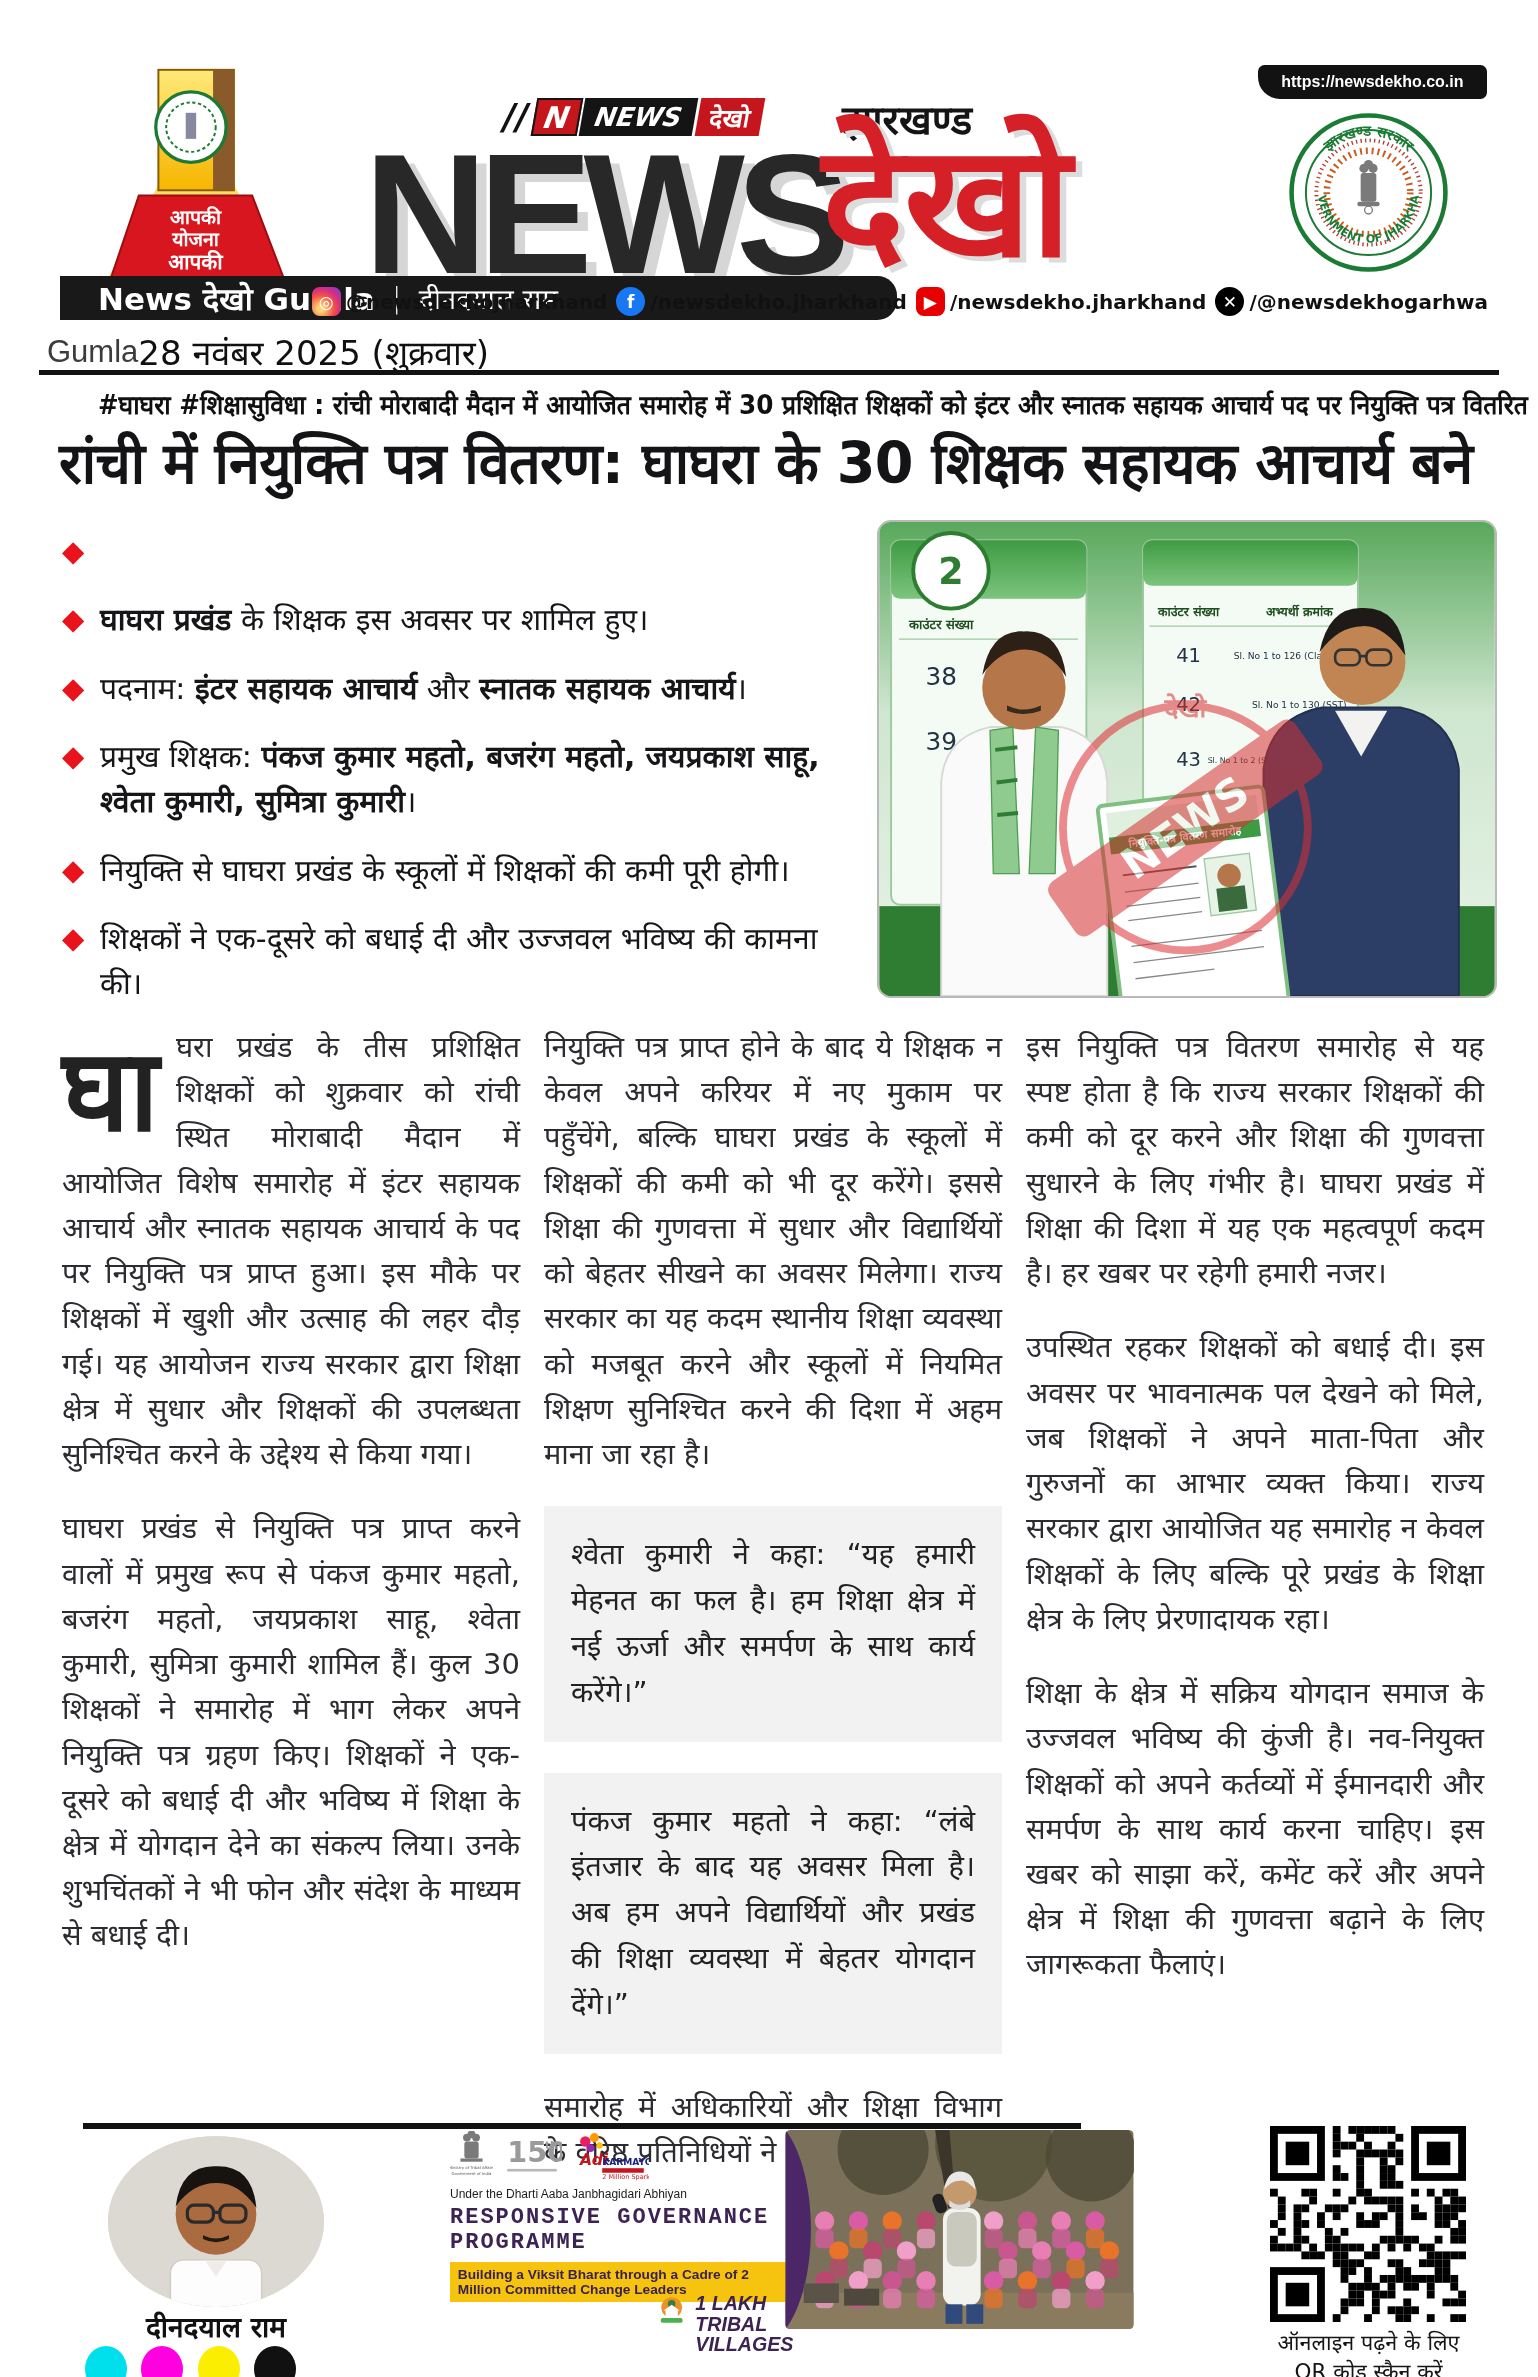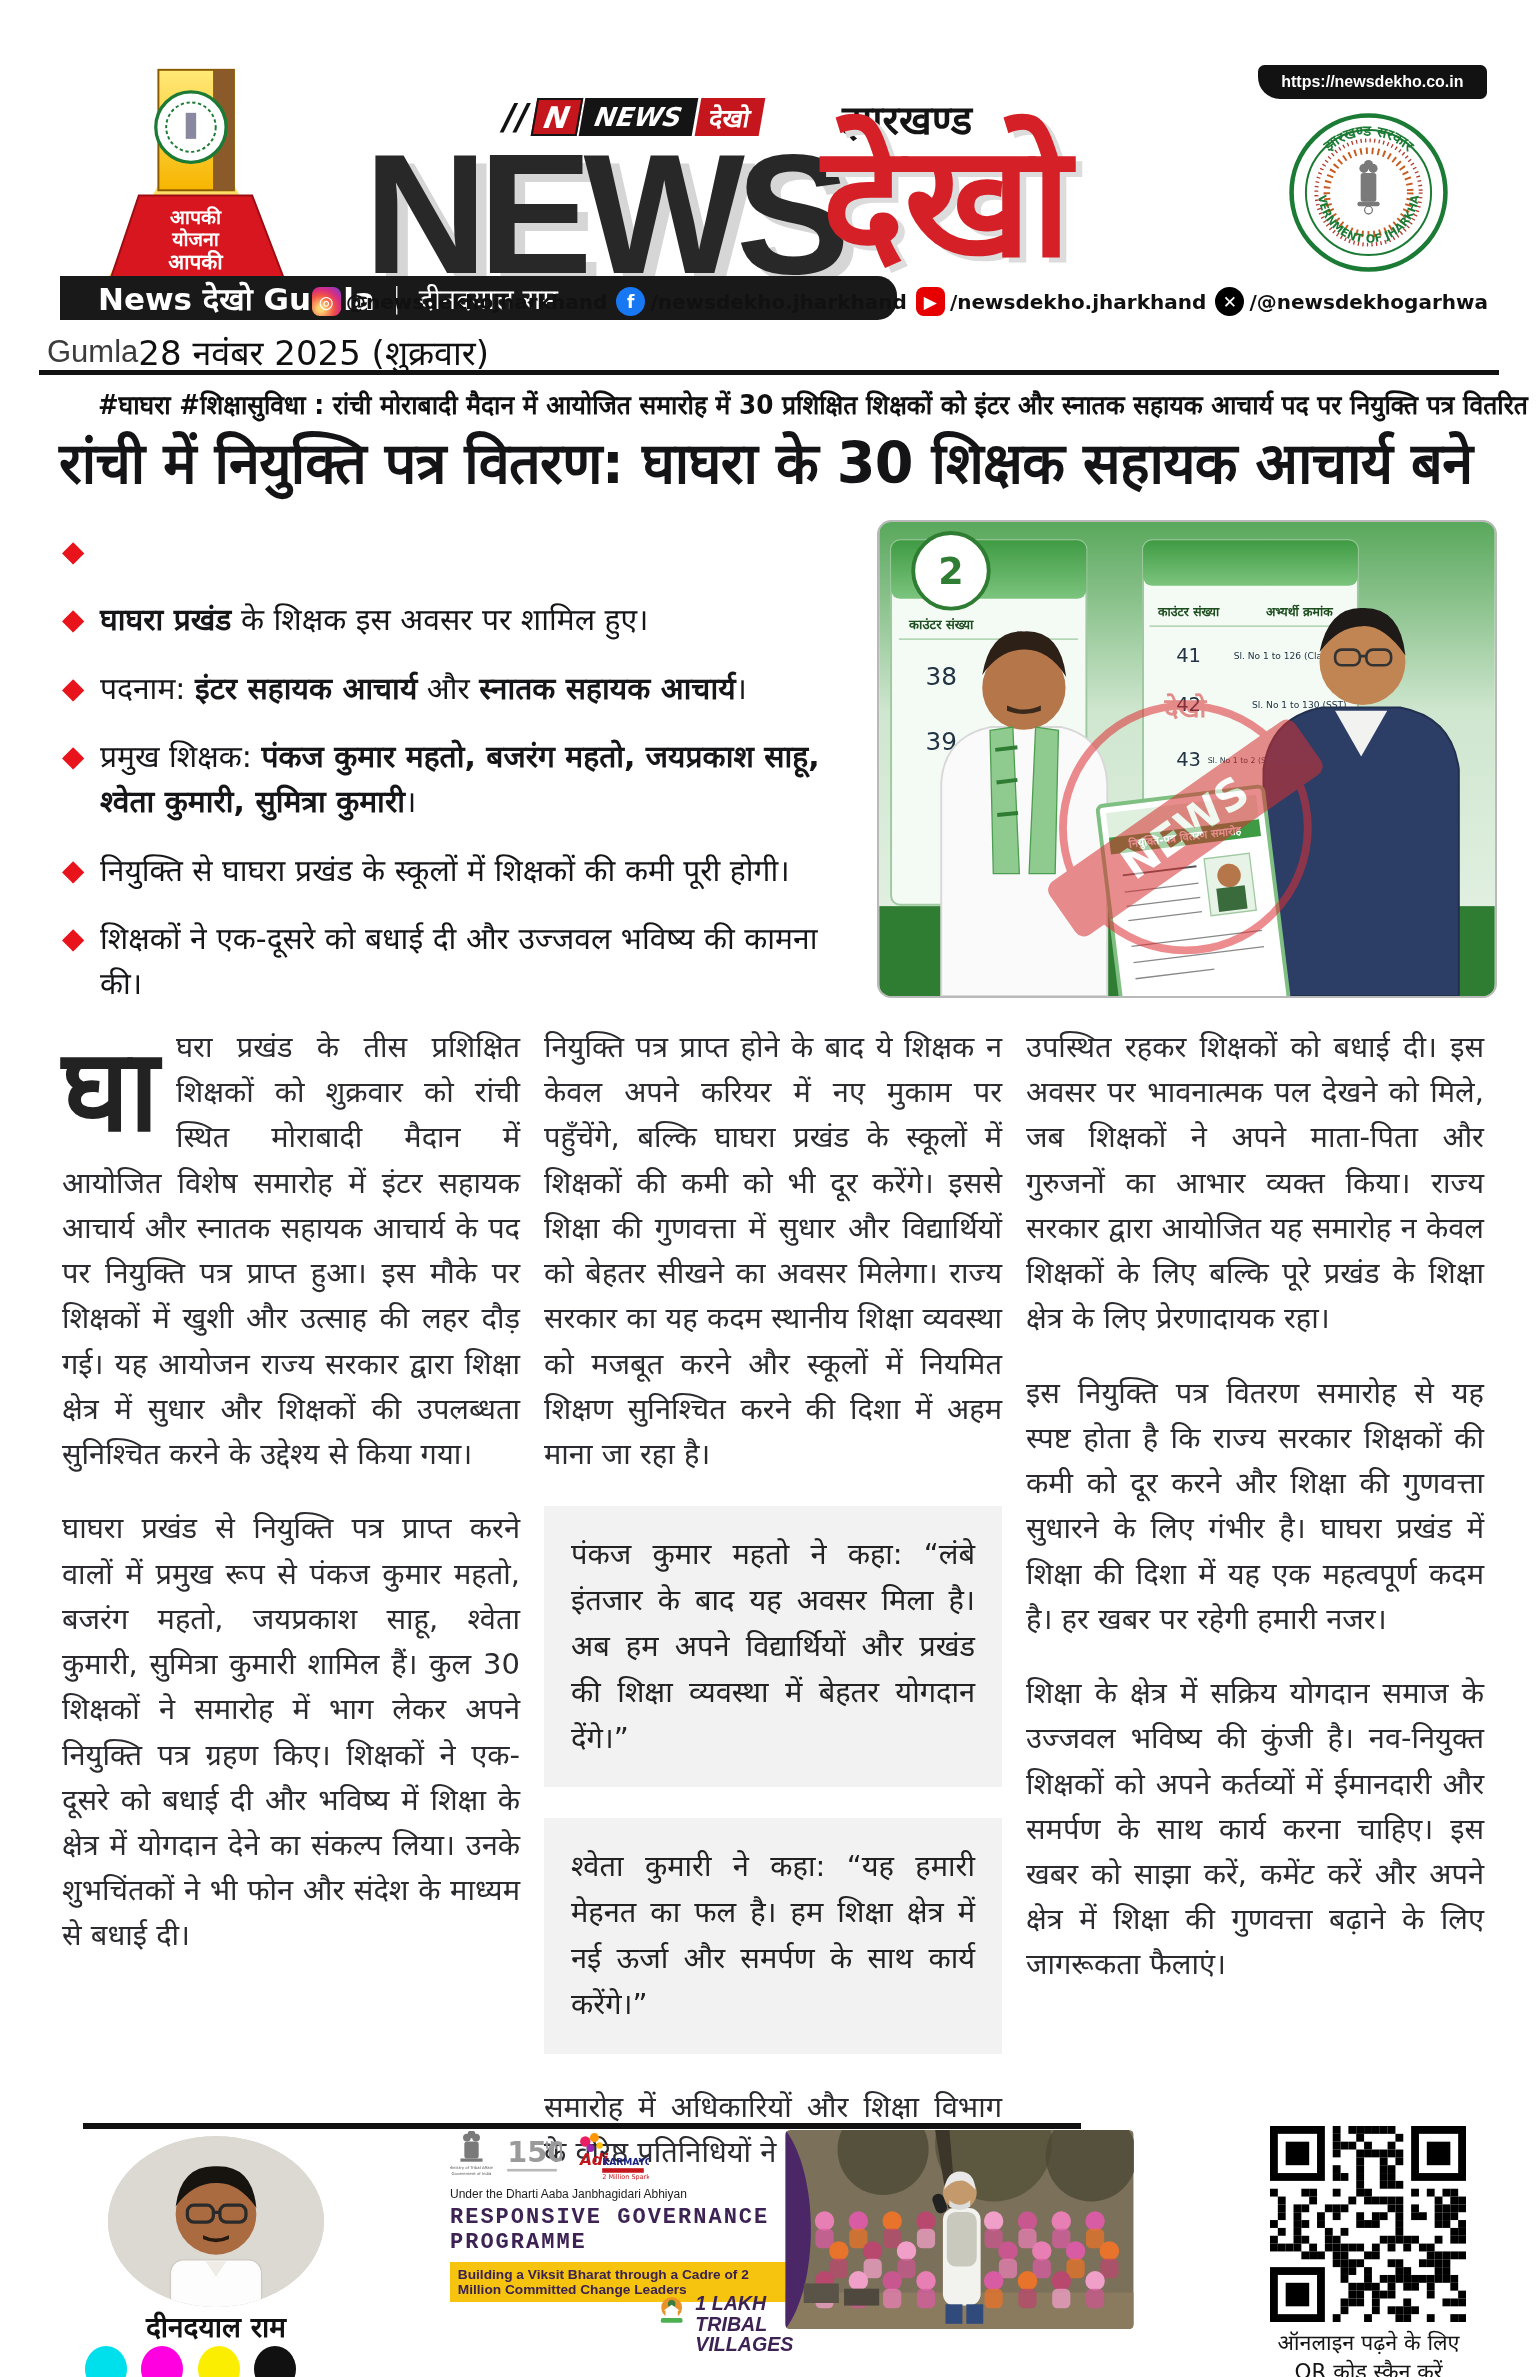--- a/index.html
+++ b/index.html
@@ -294,27 +294,27 @@
       </g>
     </svg>
   </div>
 
   <div class="article-col col-0">
       <div class="para"><span class="dropcap">घा</span>घरा प्रखंड के तीस प्रशिक्षित शिक्षकों को शुक्रवार को रांची स्थित मोराबादी मैदान में आयोजित विशेष समारोह में इंटर सहायक आचार्य और स्नातक सहायक आचार्य के पद पर नियुक्ति पत्र प्राप्त हुआ। इस मौके पर शिक्षकों में खुशी और उत्साह की लहर दौड़ गई। यह आयोजन राज्य सरकार द्वारा शिक्षा क्षेत्र में सुधार और शिक्षकों की उपलब्धता सुनिश्चित करने के उद्देश्य से किया गया।</div>
       <div class="para">घाघरा प्रखंड से नियुक्ति पत्र प्राप्त करने वालों में प्रमुख रूप से पंकज कुमार महतो, बजरंग महतो, जयप्रकाश साहू, श्वेता कुमारी, सुमित्रा कुमारी शामिल हैं। कुल 30 शिक्षकों ने समारोह में भाग लेकर अपने नियुक्ति पत्र ग्रहण किए। शिक्षकों ने एक-दूसरे को बधाई दी और भविष्य में शिक्षा के क्षेत्र में योगदान देने का संकल्प लिया। उनके शुभचिंतकों ने भी फोन और संदेश के माध्यम से बधाई दी।</div>
     </div>
   <div class="article-col col-1">
       <div class="para">नियुक्ति पत्र प्राप्त होने के बाद ये शिक्षक न केवल अपने करियर में नए मुकाम पर पहुँचेंगे, बल्कि घाघरा प्रखंड के स्कूलों में शिक्षकों की कमी को भी दूर करेंगे। इससे शिक्षा की गुणवत्ता में सुधार और विद्यार्थियों को बेहतर सीखने का अवसर मिलेगा। राज्य सरकार का यह कदम स्थानीय शिक्षा व्यवस्था को मजबूत करने और स्कूलों में नियमित शिक्षण सुनिश्चित करने की दिशा में अहम माना जा रहा है।</div>
+      <div class="quote-box">श्वेता कुमारी ने कहा: “यह हमारी मेहनत का फल है। हम शिक्षा क्षेत्र में नई ऊर्जा और समर्पण के साथ कार्य करेंगे।”</div>
       <div class="quote-box">पंकज कुमार महतो ने कहा: “लंबे इंतजार के बाद यह अवसर मिला है। अब हम अपने विद्यार्थियों और प्रखंड की शिक्षा व्यवस्था में बेहतर योगदान देंगे।”</div>
-      <div class="quote-box">श्वेता कुमारी ने कहा: “यह हमारी मेहनत का फल है। हम शिक्षा क्षेत्र में नई ऊर्जा और समर्पण के साथ कार्य करेंगे।”</div>
       <div class="para">समारोह में अधिकारियों और शिक्षा विभाग के वरिष्ठ प्रतिनिधियों ने भी</div>
     </div>
   <div class="article-col col-2">
+      <div class="para">इस नियुक्ति पत्र वितरण समारोह से यह स्पष्ट होता है कि राज्य सरकार शिक्षकों की कमी को दूर करने और शिक्षा की गुणवत्ता सुधारने के लिए गंभीर है। घाघरा प्रखंड में शिक्षा की दिशा में यह एक महत्वपूर्ण कदम है। हर खबर पर रहेगी हमारी नजर।</div>
       <div class="para">उपस्थित रहकर शिक्षकों को बधाई दी। इस अवसर पर भावनात्मक पल देखने को मिले, जब शिक्षकों ने अपने माता-पिता और गुरुजनों का आभार व्यक्त किया। राज्य सरकार द्वारा आयोजित यह समारोह न केवल शिक्षकों के लिए बल्कि पूरे प्रखंड के शिक्षा क्षेत्र के लिए प्रेरणादायक रहा।</div>
-      <div class="para">इस नियुक्ति पत्र वितरण समारोह से यह स्पष्ट होता है कि राज्य सरकार शिक्षकों की कमी को दूर करने और शिक्षा की गुणवत्ता सुधारने के लिए गंभीर है। घाघरा प्रखंड में शिक्षा की दिशा में यह एक महत्वपूर्ण कदम है। हर खबर पर रहेगी हमारी नजर।</div>
       <div class="para">शिक्षा के क्षेत्र में सक्रिय योगदान समाज के उज्जवल भविष्य की कुंजी है। नव-नियुक्त शिक्षकों को अपने कर्तव्यों में ईमानदारी और समर्पण के साथ कार्य करना चाहिए। इस खबर को साझा करें, कमेंट करें और अपने क्षेत्र में शिक्षा की गुणवत्ता बढ़ाने के लिए जागरूकता फैलाएं।</div>
     </div>
 
   <div class="footer-rule"></div>
 
   <div class="author-photo">
     <svg width="216" height="171" viewBox="0 0 332 262">
       <rect width="332" height="262" fill="#dcd8d2"></rect>
       <rect x="96" y="190" width="140" height="80" rx="20" fill="#fdfdfd" stroke="#cfcac2" stroke-width="2"></rect>
       <polygon points="150,192 166,216 182,192" fill="#efece7"></polygon>

